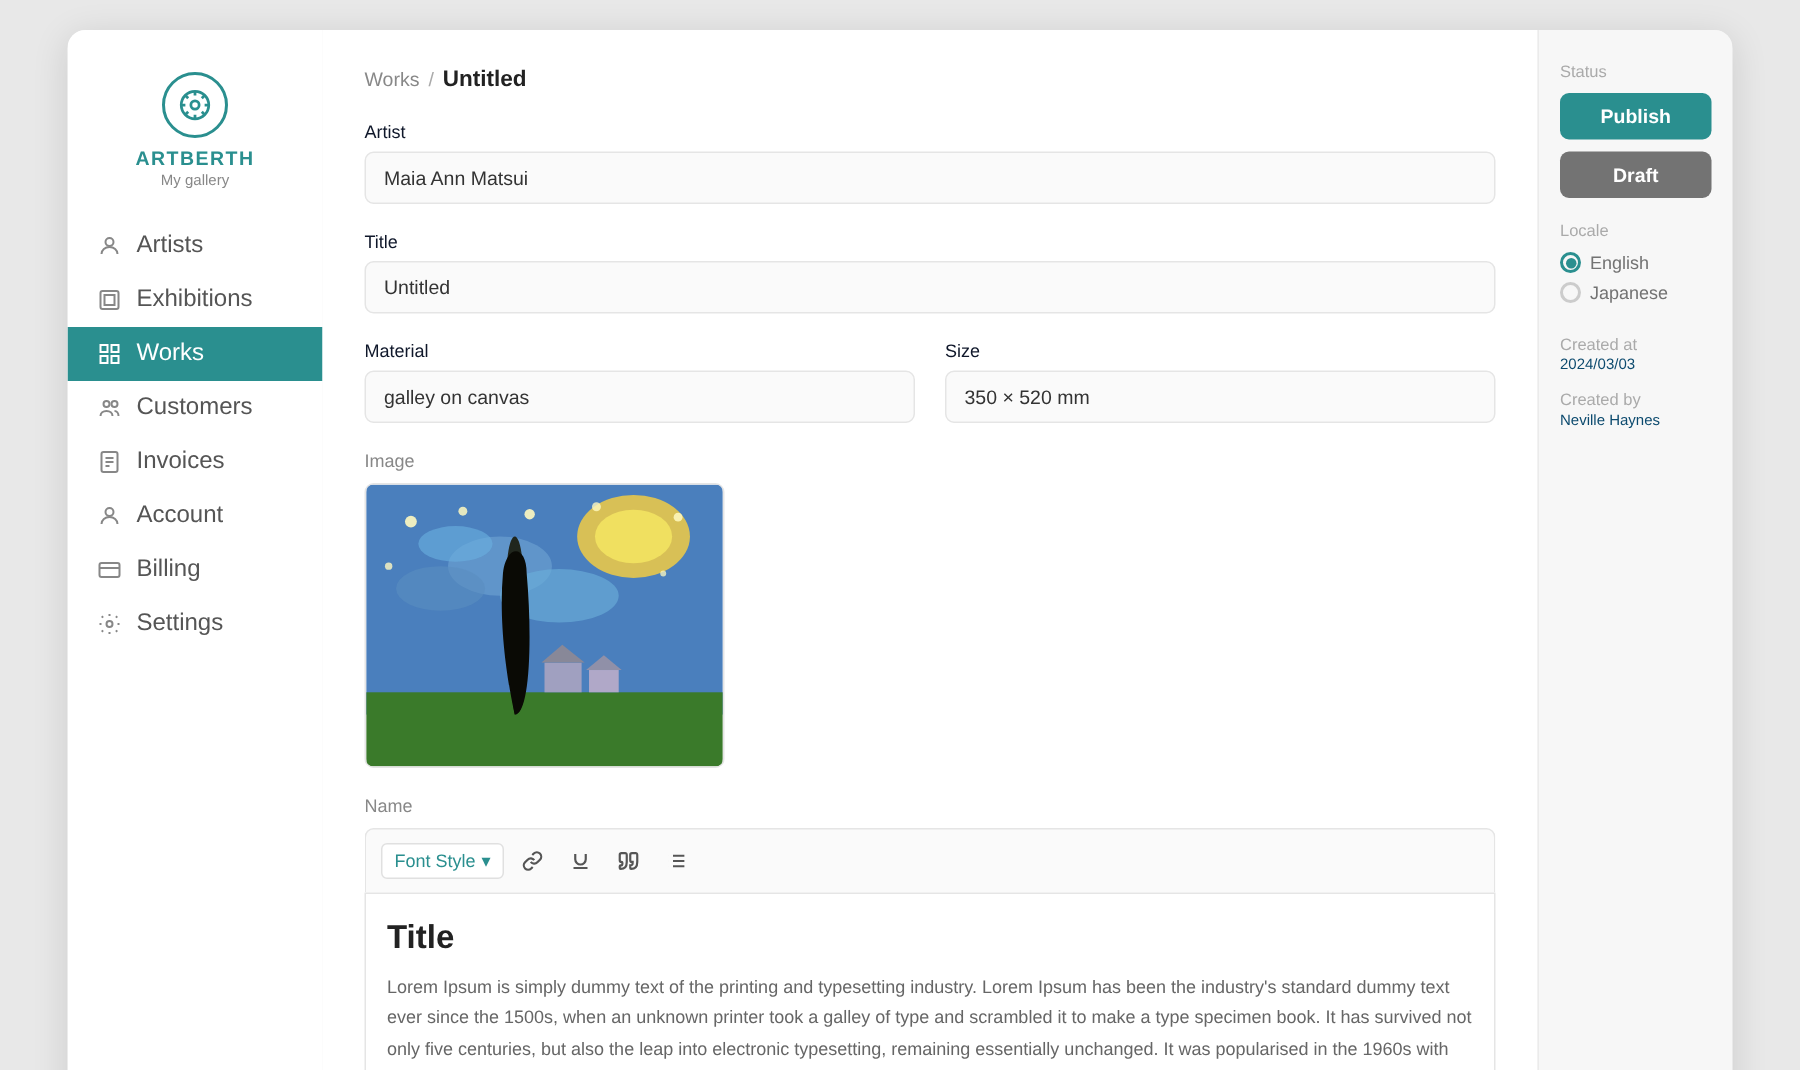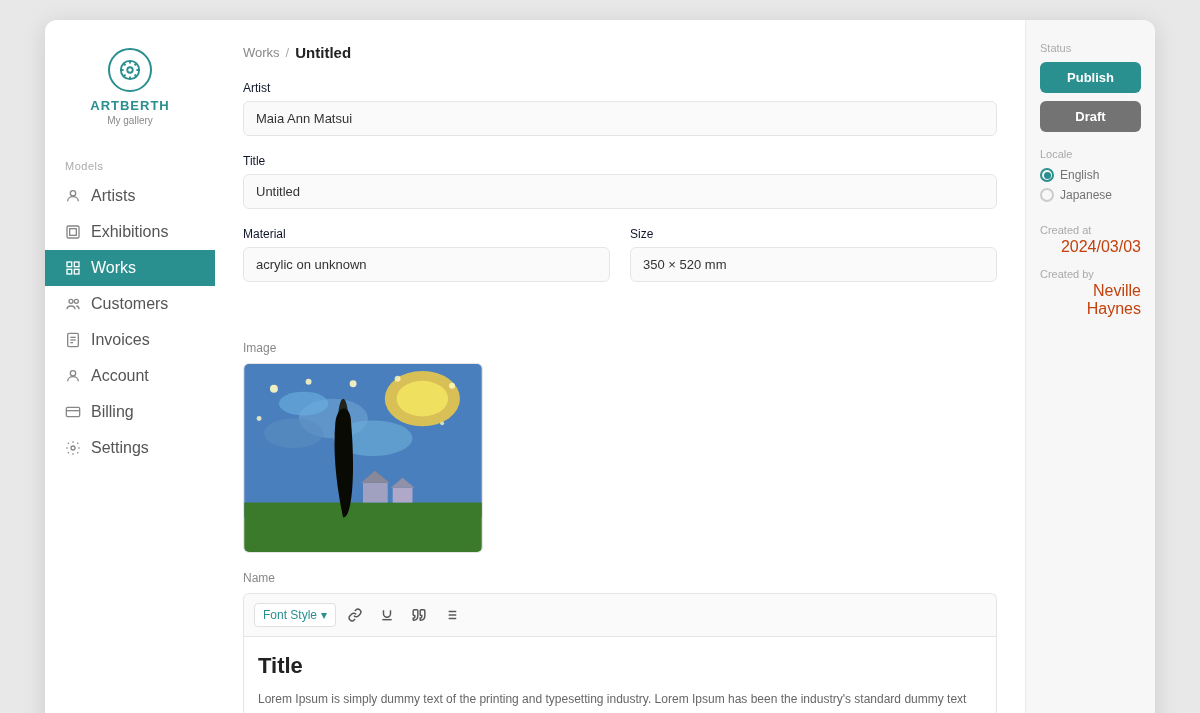--- a/index.html
+++ b/index.html
@@ -132,21 +132,21 @@
       padding: 9px 12px;
       font-size: 13px;
       color: #333;
       background: #fafafa;
     }
     .two-col {
       display: grid;
       grid-template-columns: 1fr 1fr;
       gap: 20px;
     }
-    .image-section { margin-bottom: 18px; margin-top: 41px; }
+    .image-section { margin-bottom: 18px; }
     .image-label { font-size: 12px; color: #888; margin-bottom: 8px; }
     .image-box {
       width: 240px;
       height: 190px;
       border: 1px solid #e5e5e5;
       border-radius: 6px;
       overflow: hidden;
       background: #f5f5f5;
     }
     .image-box svg {
@@ -274,21 +274,21 @@
     .radio.selected::after {
       content: '';
       width: 7px;
       height: 7px;
       border-radius: 50%;
       background: #2a8f8f;
     }
     .radio.unselected { border-color: #ccc; }
     .meta-section { margin-top: 16px; }
     .meta-label { font-size: 11px; color: #aaa; margin-bottom: 2px; }
-    .meta-value { font-size: 16px; color: #c2410c; margin-bottom: 12px; text-align: right; }
+    .meta-value { font-size: 10px; color: #0c4a6e; margin-bottom: 12px; }
   </style>
 </head>
 <body>
 
 <div class="outer-container">
 
   <div class="sidebar">
     <div class="sidebar-logo">
       <div class="logo-circle">
         <svg width="22" height="22" viewBox="0 0 24 24" fill="none" stroke="#2a8f8f" stroke-width="2">
@@ -301,21 +301,20 @@
           <line x1="4.93" y1="4.93" x2="7.05" y2="7.05"></line>
           <line x1="16.95" y1="16.95" x2="19.07" y2="19.07"></line>
           <line x1="4.93" y1="19.07" x2="7.05" y2="16.95"></line>
           <line x1="16.95" y1="7.05" x2="19.07" y2="4.93"></line>
         </svg>
       </div>
       <span class="sidebar-brand">ARTBERTH</span>
       <span class="sidebar-sub">My gallery</span>
     </div>
 
-    <div class="sidebar-section-label">Models</div>
 
     <div class="sidebar-item">
       <svg class="icon" viewBox="0 0 24 24" fill="none" stroke="currentColor" stroke-width="2">
           <circle cx="12" cy="8" r="4"></circle>
           <path d="M4 20c0-4 3.6-7 8-7s8 3 8 7"></path>
         </svg>
       <span>Artists</span>
     </div>
     <div class="sidebar-item">
       <svg class="icon" viewBox="0 0 24 24" fill="none" stroke="currentColor" stroke-width="2">
@@ -392,21 +391,21 @@
       </div>
 
       <div class="field-group">
         <div class="field-label">Title</div>
         <div class="field-input">Untitled</div>
       </div>
 
       <div class="two-col">
         <div class="field-group">
           <div class="field-label">Material</div>
-          <div class="field-input">acrylic on unknown</div>
+          <div class="field-input">galley on canvas</div>
         </div>
         <div class="field-group">
           <div class="field-label">Size</div>
           <div class="field-input">350 × 520 mm</div>
         </div>
       </div>
 
       <div class="image-section">
         <div class="image-label">Image</div>
         <div class="image-box">

